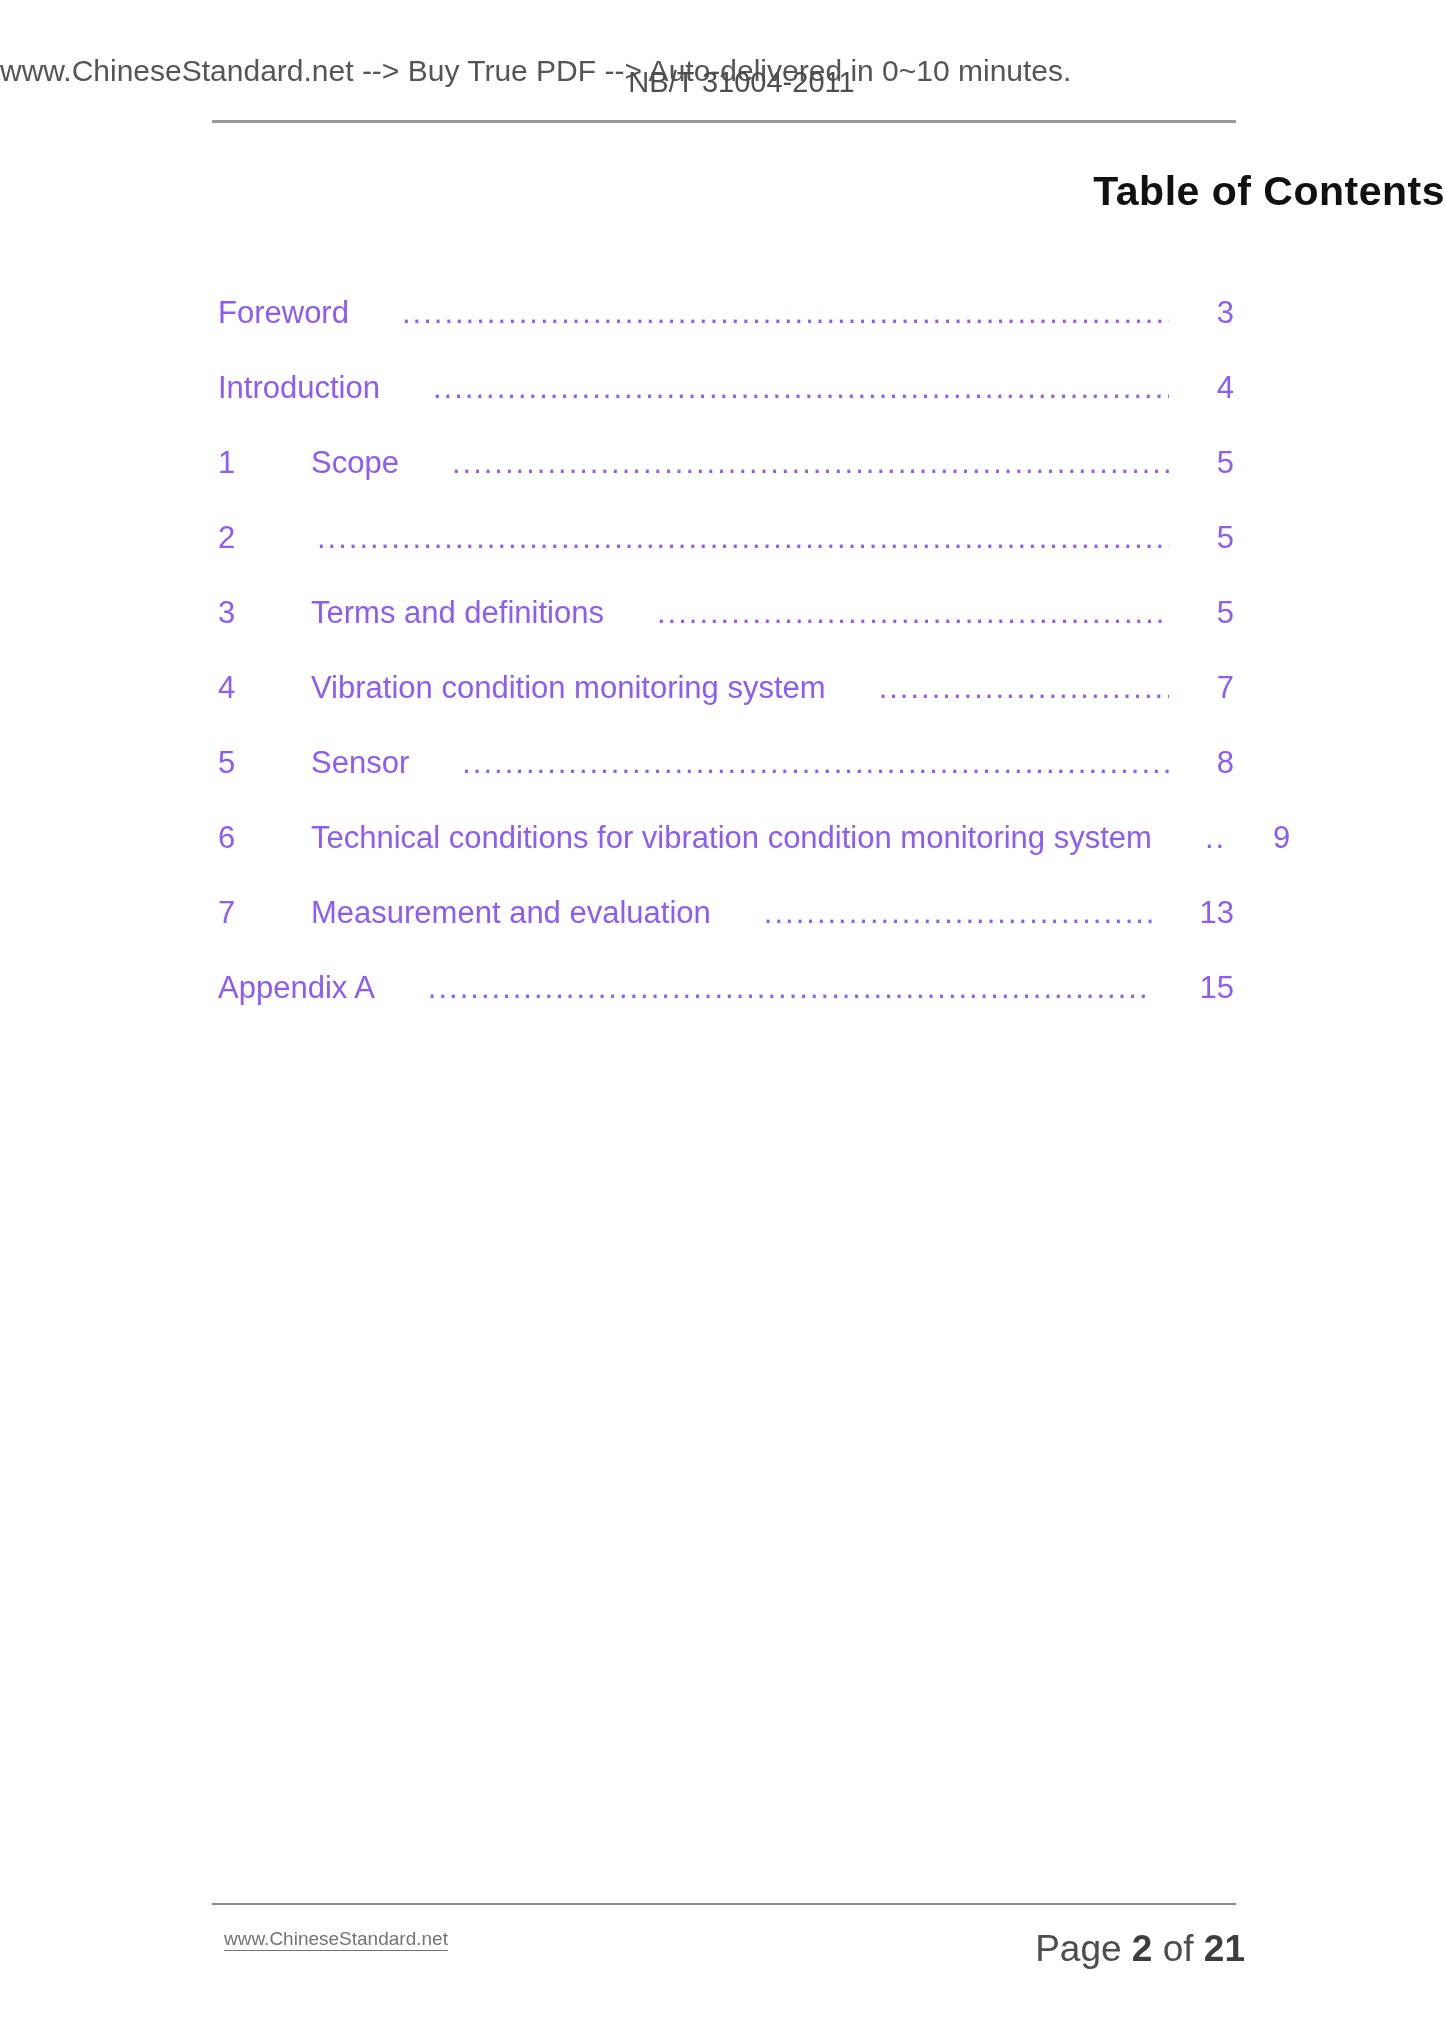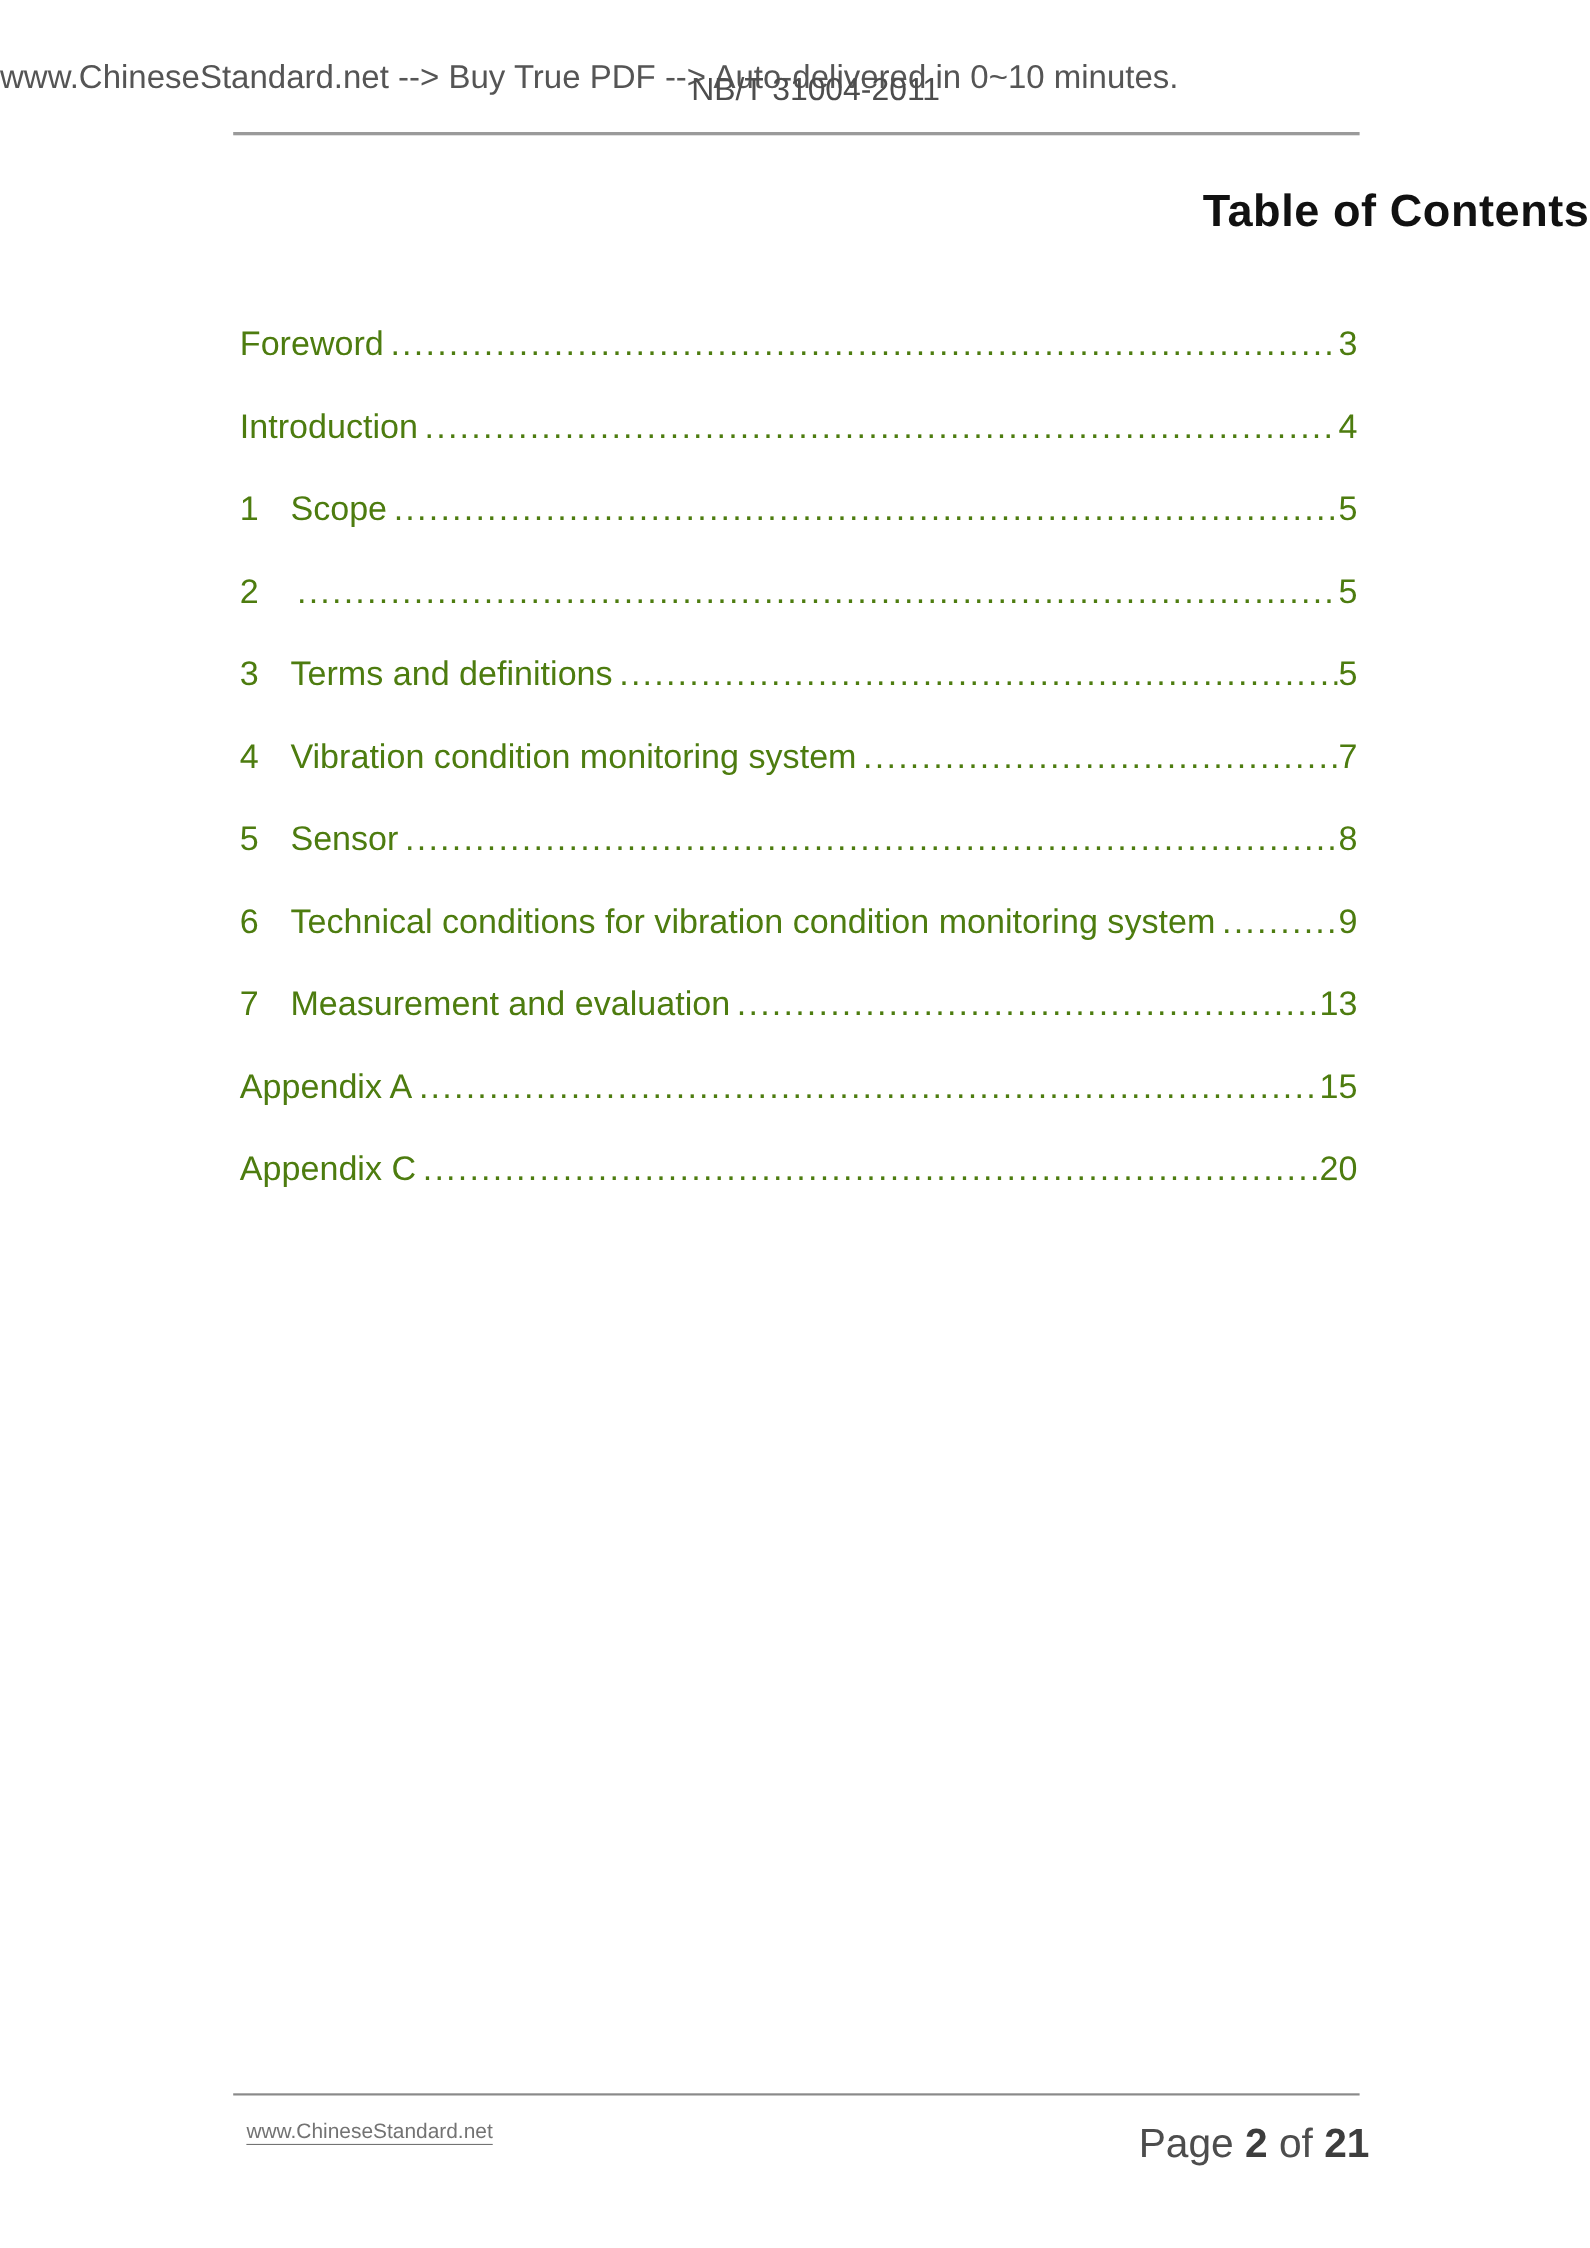--- a/index.html
+++ b/index.html
@@ -68,24 +68,25 @@
   .toc {
     position: absolute;
     top: 290px;
     left: 218px;
     width: 1016px;
   }
   .toc-row {
     display: flex;
     align-items: baseline;
     font-size: 31px;
-    color: #4d7c0f;
+    color: #8b5cf6;
     line-height: 45px;
     margin-bottom: 30px; 
     cursor: pointer;
+    gap: 47px;
   }
   .toc-num {
     flex: none;
     width: 46px;
   }
   .toc-label {
     flex: none;
     white-space: nowrap;
   }
   .toc-leader {
@@ -213,26 +214,20 @@
     </div>
 
     <div class="toc-row">
 
       <span class="toc-label">Appendix A</span>
       <span class="toc-leader"></span>
       <span class="toc-page">15</span>
     </div>
 
 
-    <div class="toc-row">
-
-      <span class="toc-label">Appendix C</span>
-      <span class="toc-leader"></span>
-      <span class="toc-page">20</span>
-    </div>
   </div>
 
   <div class="footer-rule"></div>
   <div class="footer-link">www.ChineseStandard.net</div>
   <div class="footer-page">
     <span>Page</span>
     <span class="b">2</span>
     <span>of</span>
     <span class="b">21</span>
   </div>

